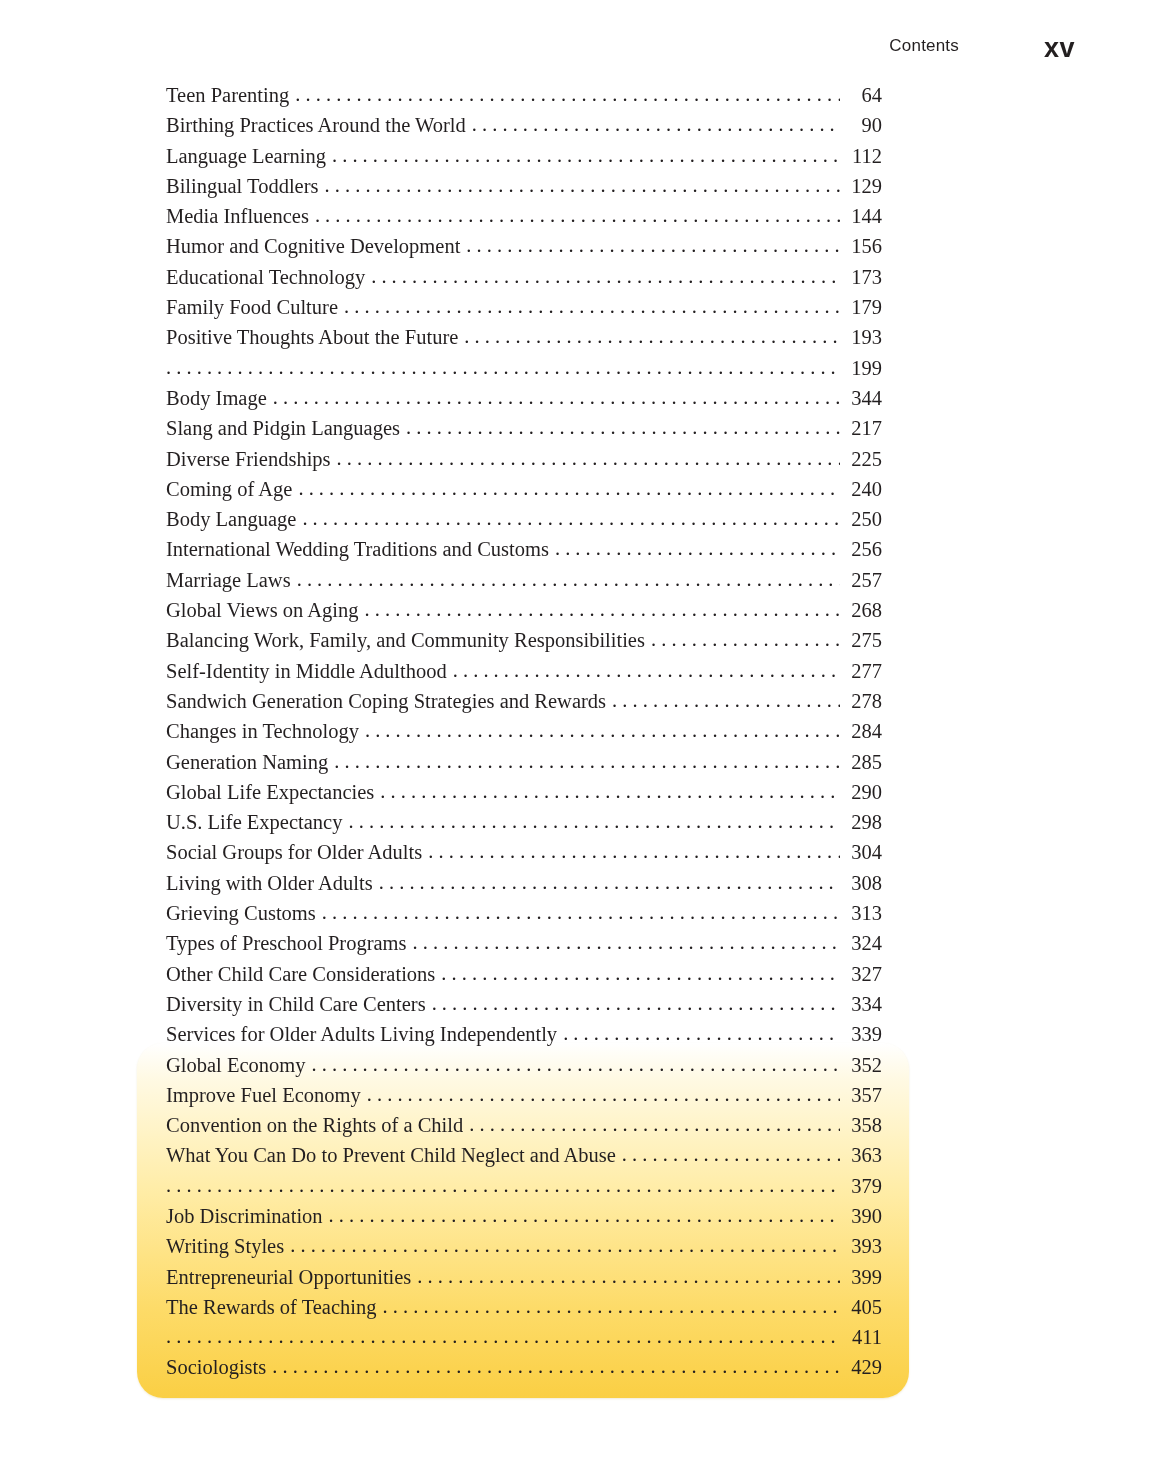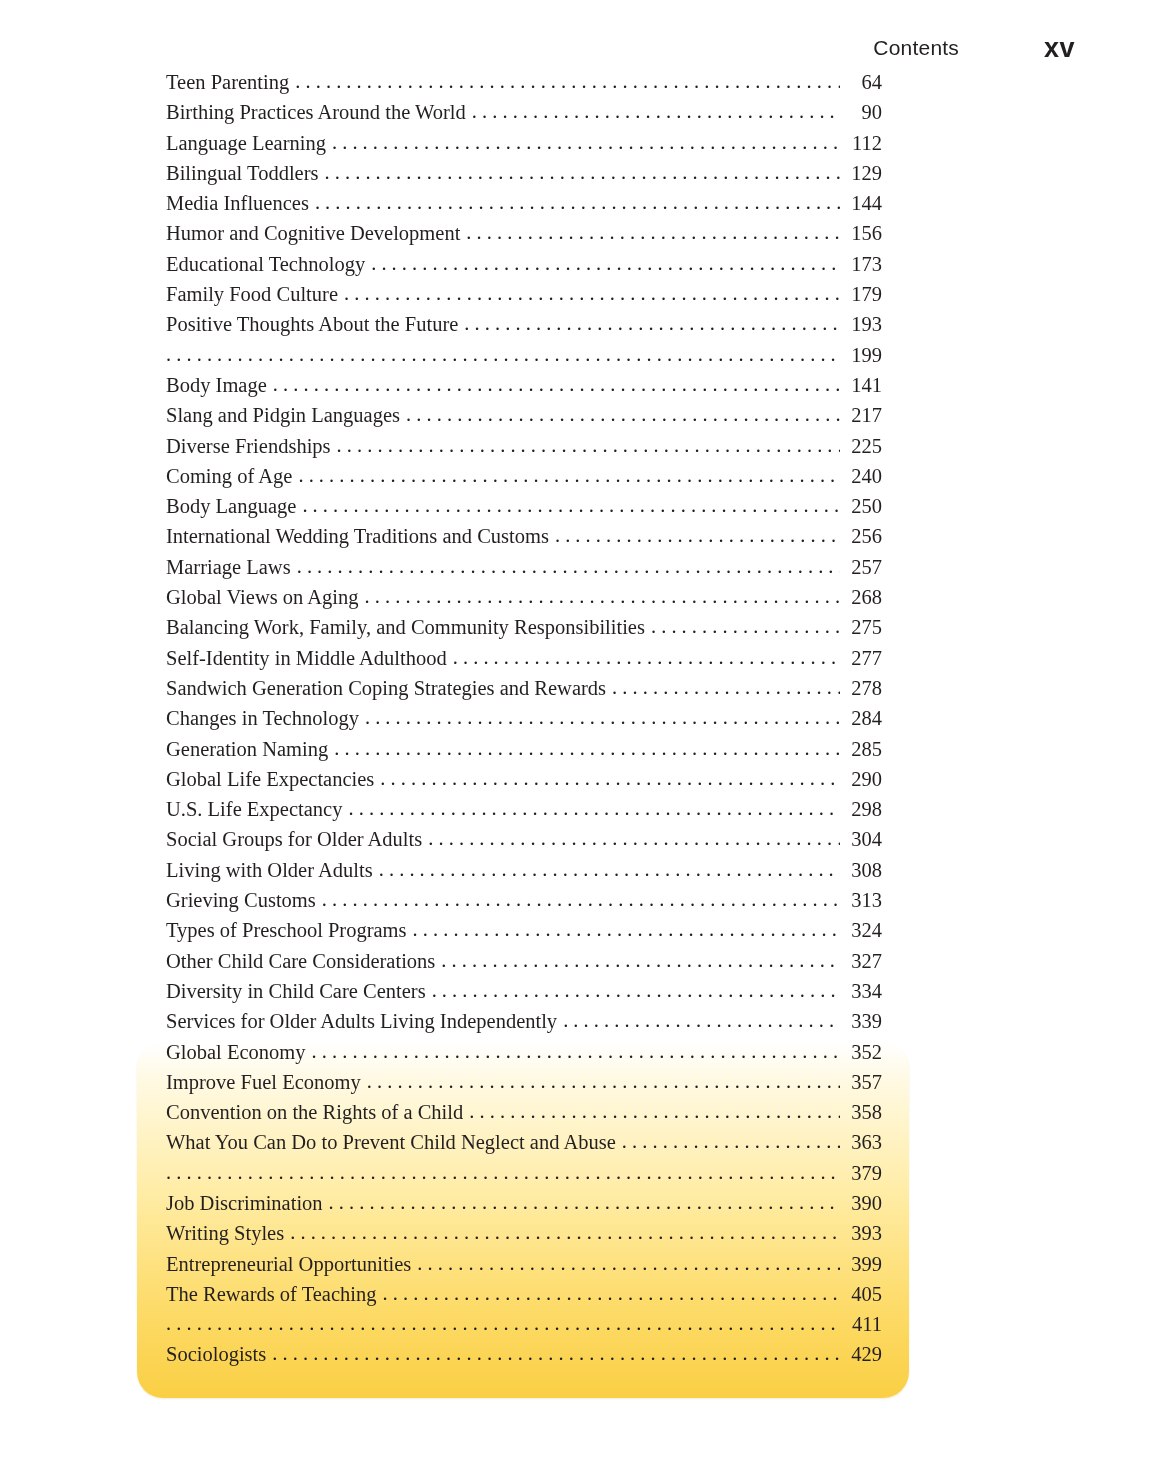--- a/index.html
+++ b/index.html
@@ -27,21 +27,21 @@
     top: 36px;
     left: 0;
     right: 0;
     height: 30px;
   }
   .rh-label {
     position: absolute;
     right: 190px;
     top: 0;
     font-family: "Liberation Sans", sans-serif;
-    font-size: 21px;
+    font-size: 17px;
     color: #231f20;
     letter-spacing: 0.2px;
   }
   .rh-folio {
     position: absolute;
     right: 74px;
     top: -3px;
     font-family: "Liberation Sans", sans-serif;
     font-size: 27px;
     font-weight: bold;
@@ -63,21 +63,21 @@
         rgba(255,233,150,0.85) 42%,
         rgba(253,217,96,0.95) 75%,
         rgba(250,206,64,0.98) 100%);
     box-shadow: 0 1px 2px rgba(180,150,40,0.18);
   }
 
   
   .toc {
     position: absolute;
     left: 166px;
-    top: 67px;
+    top: 80px;
     width: 716px;
   }
   .toc-row {
     position: relative;
     display: flex;
     align-items: baseline;
     height: 30.3px;
     font-size: 20.5px;
     line-height: 30.3px;
     color: #231f20;
@@ -163,21 +163,21 @@
         <span class="toc-dots">..........................................................................................</span>
         <span class="toc-page">193</span>
       </div>
       <div class="toc-row">
         <span class="toc-dots">..........................................................................................</span>
         <span class="toc-page">199</span>
       </div>
       <div class="toc-row">
         <span class="toc-title">Body Image</span>
         <span class="toc-dots">..........................................................................................</span>
-        <span class="toc-page">141</span>
+        <span class="toc-page">344</span>
       </div>
       <div class="toc-row">
         <span class="toc-title">Slang and Pidgin Languages</span>
         <span class="toc-dots">..........................................................................................</span>
         <span class="toc-page">217</span>
       </div>
       <div class="toc-row">
         <span class="toc-title">Diverse Friendships</span>
         <span class="toc-dots">..........................................................................................</span>
         <span class="toc-page">225</span>

